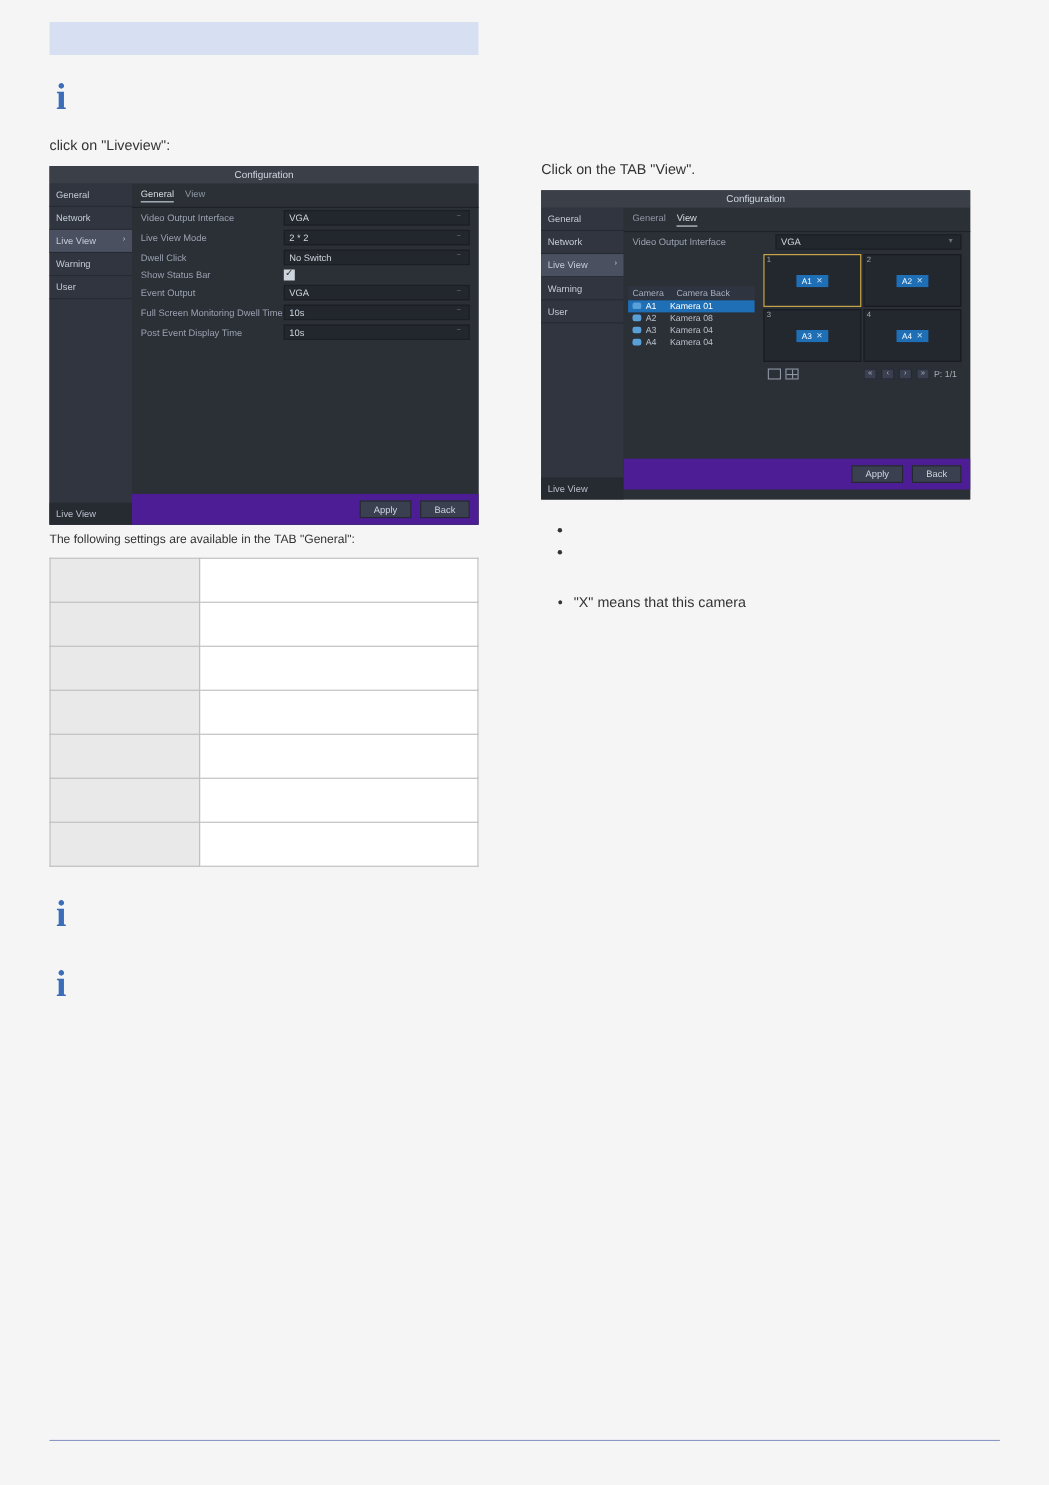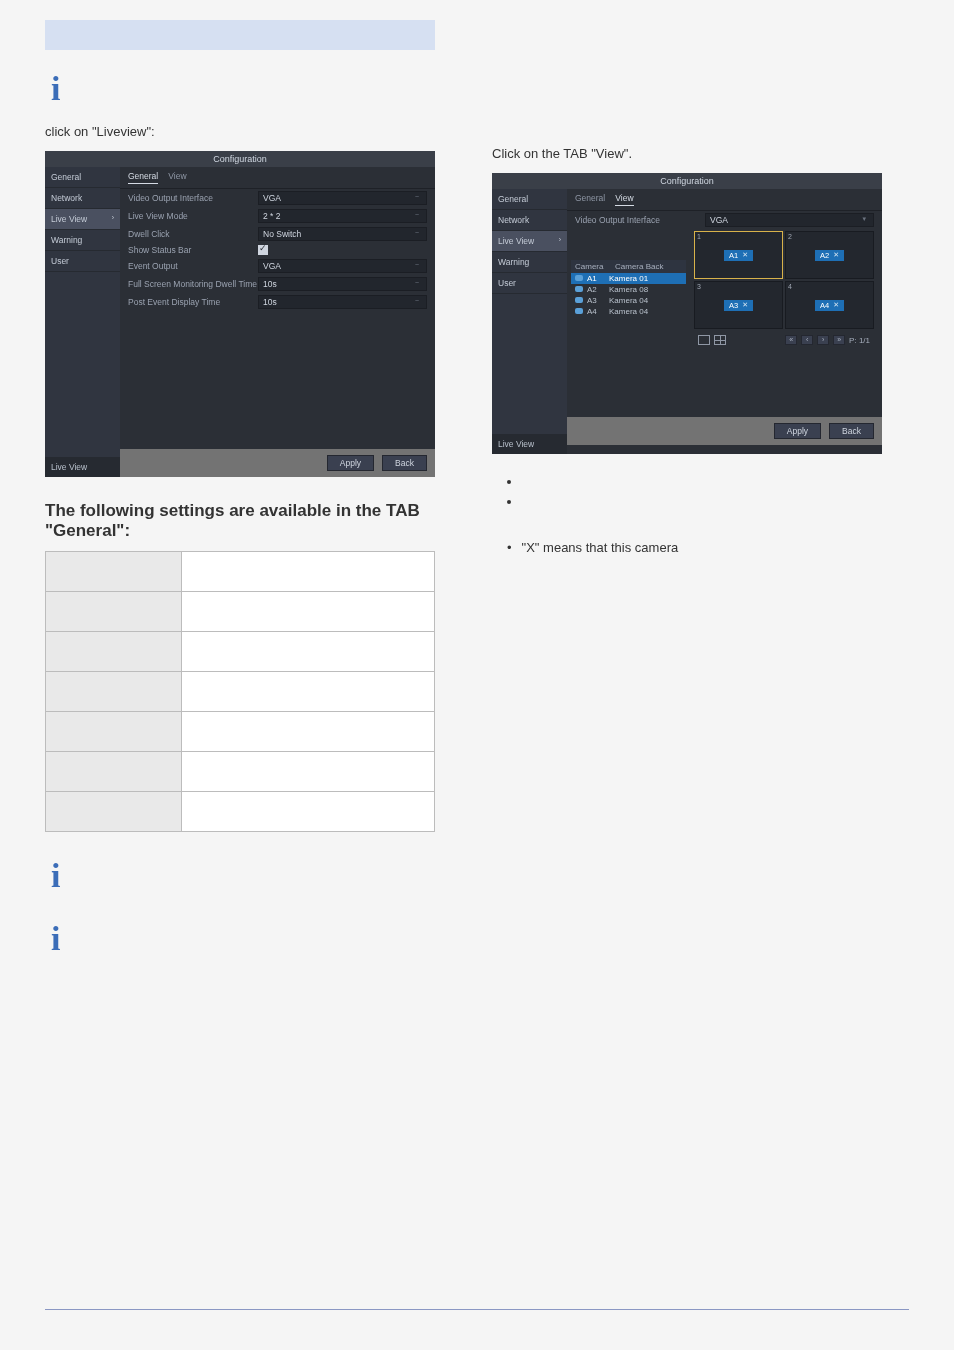--- a/index.html
+++ b/index.html
@@ -131,35 +131,34 @@
     top: -2px; left: 1px;
     font-size: 9px;
     color: #2b2f36;
   }
   .tilde { float: right; color:#6c7380; font-size:7px; padding-right:3px; }
   .btn-row {
     display: flex;
     justify-content: flex-end;
     gap: 8px;
     padding: 6px 8px;
-    background: #737373;
+    background: #4c1d95;
   }
   .btn {
     padding: 2px 12px;
     font-size: 8.5px;
     background: #3a4050;
     color: #cfd5df;
     border: 1px solid #242730;
     cursor: pointer;
   }
   
   .desc-text {
-    font-size: 17px;
-    margin: 24px 0 10px 0;
-    font-weight: bold;
+    font-size: 11px;
+    margin: 8px 0 10px 0;
   }
   table.settings {
     width: 390px;
     border-collapse: collapse;
     font-size: 11px;
   }
   table.settings td {
     border: 1px solid #bcbcbc;
     padding: 6px 8px;
     vertical-align: top;

